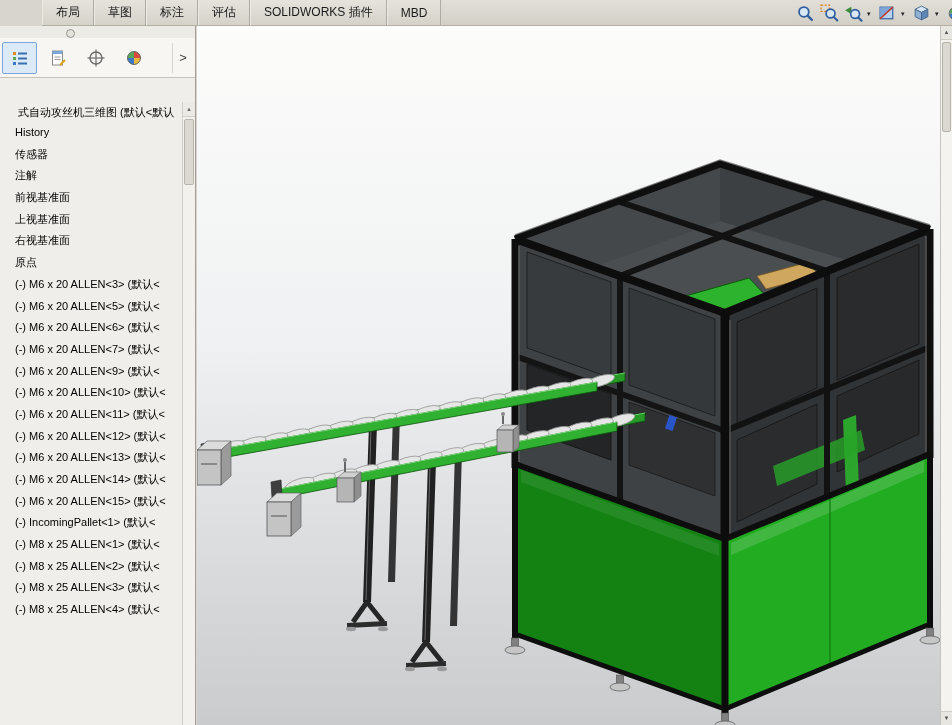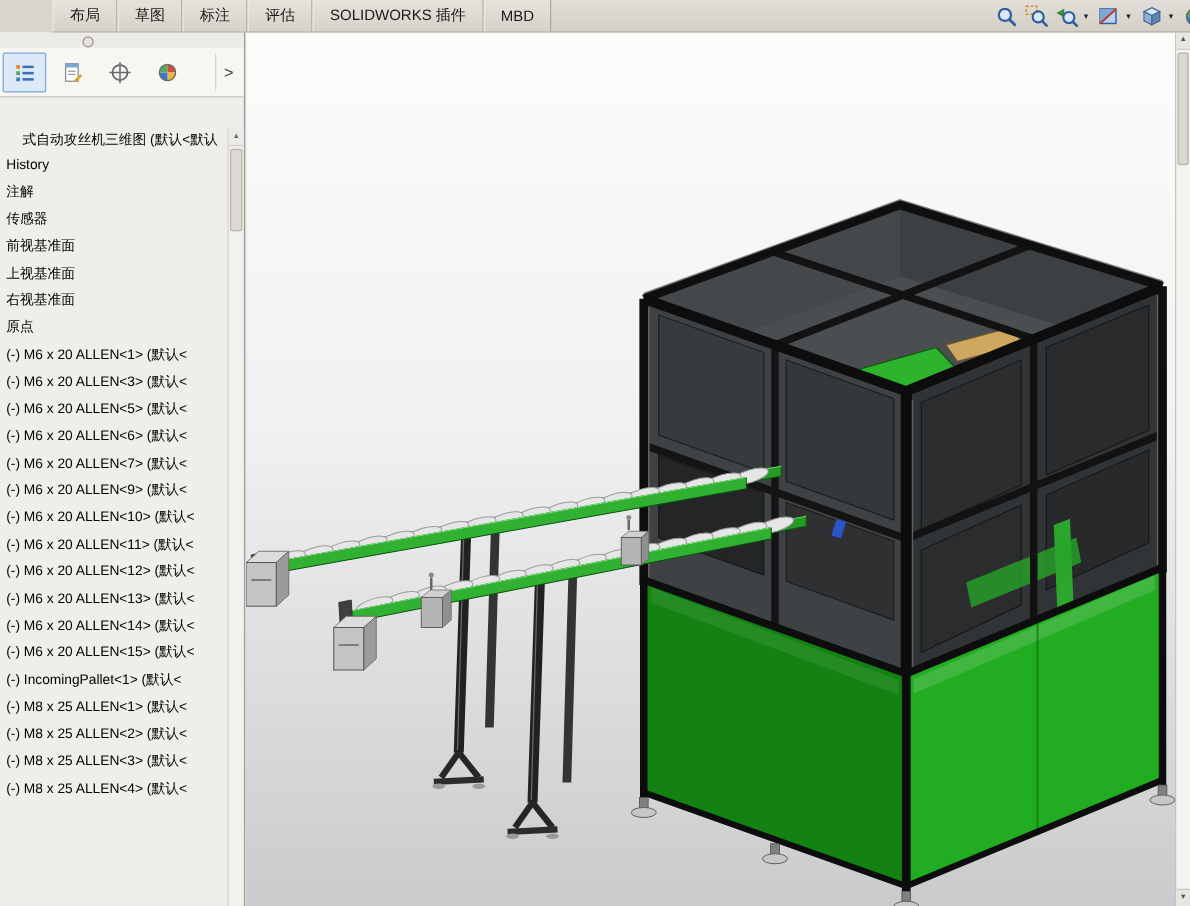--- a/index.html
+++ b/index.html
@@ -39,21 +39,21 @@
   .panel-tab.active{background:#dce9f7;border-color:#7aa7d8;}
   .panel-expand{margin-left:auto;width:20px;height:30px;display:flex;align-items:center;justify-content:center;
     color:#444;font-size:13px;border-left:1px solid #d8d5cf;}
   .tree{flex:1;position:relative;padding-top:24px;overflow:hidden;}
   .tree-title{
     height:20px;line-height:20px;font-size:11px;color:#000;padding-left:18px;
     white-space:nowrap;overflow:hidden;width:180px;
   }
   .tree-rows{overflow:hidden;}
   .tree-row{
-    height:21.7px;line-height:21.7px;font-size:11px;color:#000;padding-left:5px;
+    height:21.7px;line-height:21.7px;font-size:11px;color:#000;padding-left:15px;
     white-space:nowrap;overflow:hidden;width:178px;cursor:default;
   }
   .tree-scrollbar{
     position:absolute;right:0;top:24px;bottom:0;width:13px;background:#f2f1ee;
     border-left:1px solid #d2cfc8;box-sizing:border-box;
   }
   .tsb-up{height:14px;font-size:6px;color:#6a6a6a;text-align:center;line-height:14px;background:#eceae6;border-bottom:1px solid #d2cfc8;}
   .tsb-thumb{margin:2px 1px;height:64px;background:#dcd9d2;border:1px solid #b8b5ad;border-radius:2px;}
   
   .viewport{
@@ -179,27 +179,26 @@
       </svg>
     </div>
     <div class="panel-expand">&gt;</div>
   </div>
 
   <div class="tree">
     <div class="tree-title">式自动攻丝机三维图  (默认&lt;默认</div>
     <div class="tree-rows">
 
     <div class="tree-row">History</div>
+        <div class="tree-row">传感器</div>
         <div class="tree-row">注解</div>
-        <div class="tree-row">传感器</div>
         <div class="tree-row">前视基准面</div>
         <div class="tree-row">上视基准面</div>
         <div class="tree-row">右视基准面</div>
         <div class="tree-row">原点</div>
-        <div class="tree-row">(-) M6 x 20 ALLEN&lt;1&gt; (默认&lt;</div>
         <div class="tree-row">(-) M6 x 20 ALLEN&lt;3&gt; (默认&lt;</div>
         <div class="tree-row">(-) M6 x 20 ALLEN&lt;5&gt; (默认&lt;</div>
         <div class="tree-row">(-) M6 x 20 ALLEN&lt;6&gt; (默认&lt;</div>
         <div class="tree-row">(-) M6 x 20 ALLEN&lt;7&gt; (默认&lt;</div>
         <div class="tree-row">(-) M6 x 20 ALLEN&lt;9&gt; (默认&lt;</div>
         <div class="tree-row">(-) M6 x 20 ALLEN&lt;10&gt; (默认&lt;</div>
         <div class="tree-row">(-) M6 x 20 ALLEN&lt;11&gt; (默认&lt;</div>
         <div class="tree-row">(-) M6 x 20 ALLEN&lt;12&gt; (默认&lt;</div>
         <div class="tree-row">(-) M6 x 20 ALLEN&lt;13&gt; (默认&lt;</div>
         <div class="tree-row">(-) M6 x 20 ALLEN&lt;14&gt; (默认&lt;</div>

